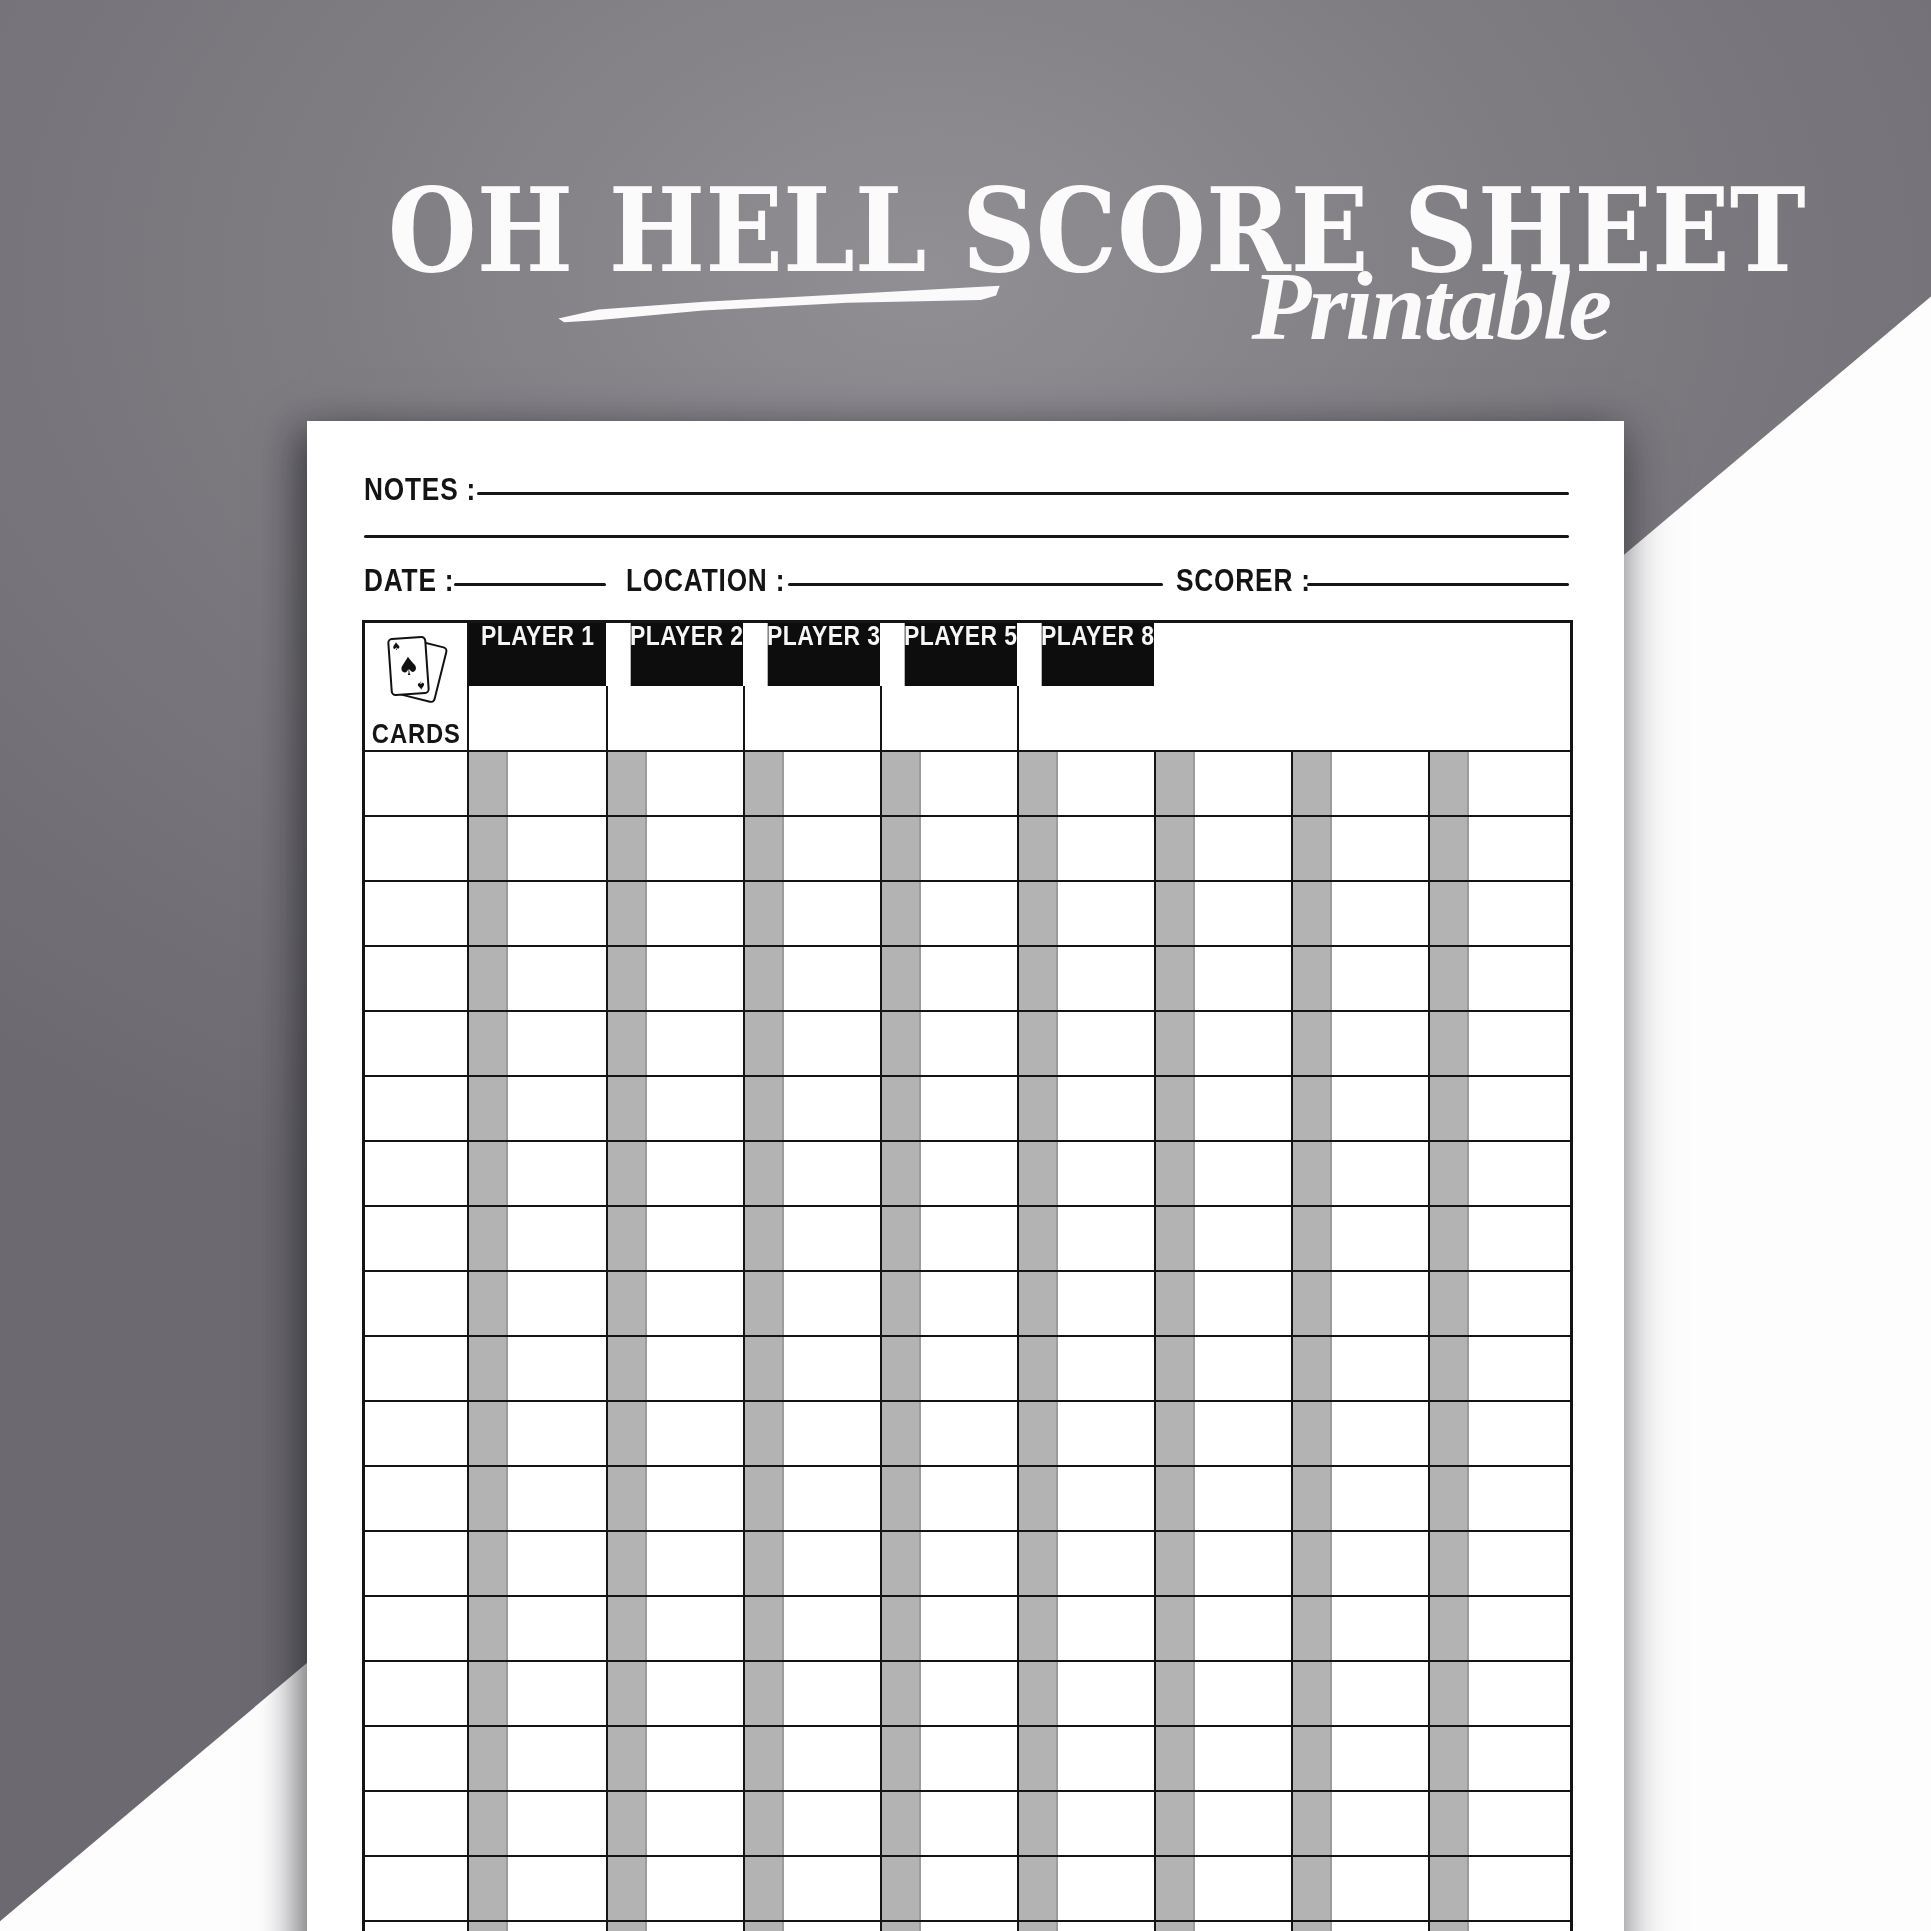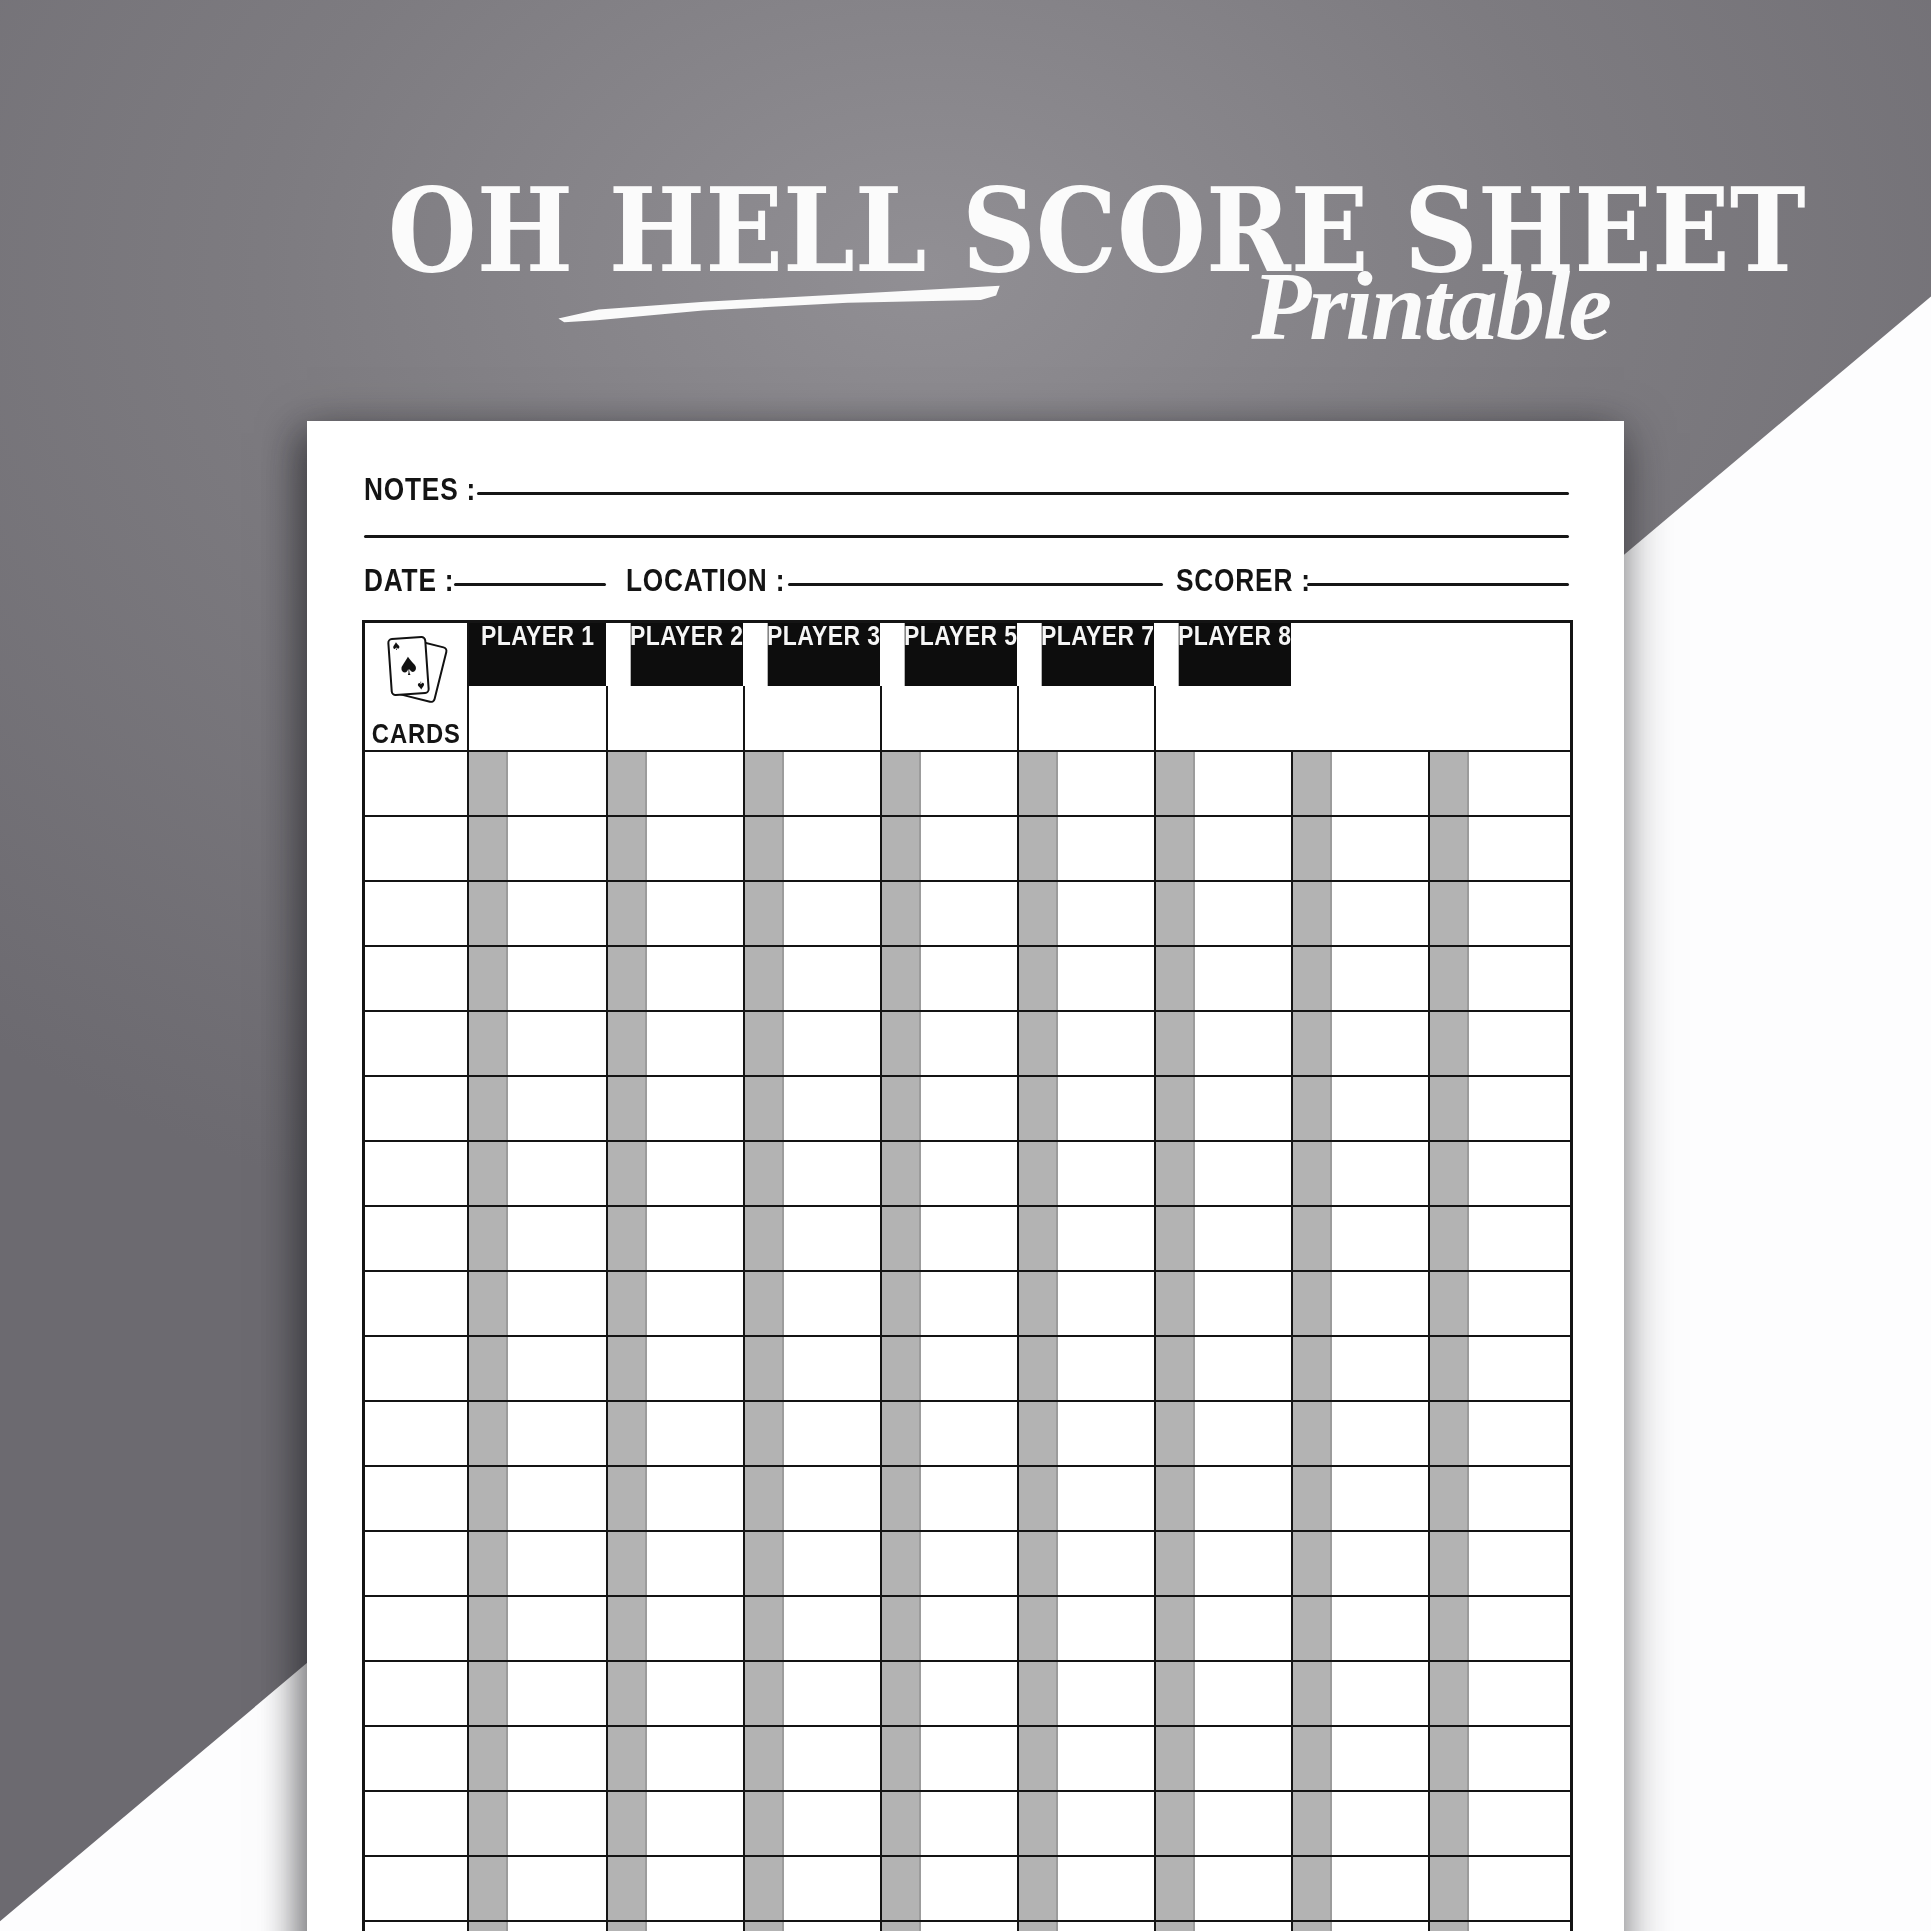--- a/index.html
+++ b/index.html
@@ -126,26 +126,20 @@
             <div class="ncell"></div>
           </div>
           <div class="pcol">
             <div class="pname">
               <span>PLAYER 5</span>
             </div>
             <div class="ncell"></div>
           </div>
           <div class="pcol">
             <div class="pname">
-              <span>PLAYER 7</span>
-            </div>
-            <div class="ncell"></div>
-          </div>
-          <div class="pcol">
-            <div class="pname">
               <span>PLAYER 8</span>
             </div>
             <div class="ncell"></div>
           </div>
         </div>
         <div class="brow">
           <div class="ccell"></div>
           <div class="pcell"></div>
           <div class="pcell"></div>
           <div class="pcell"></div>

